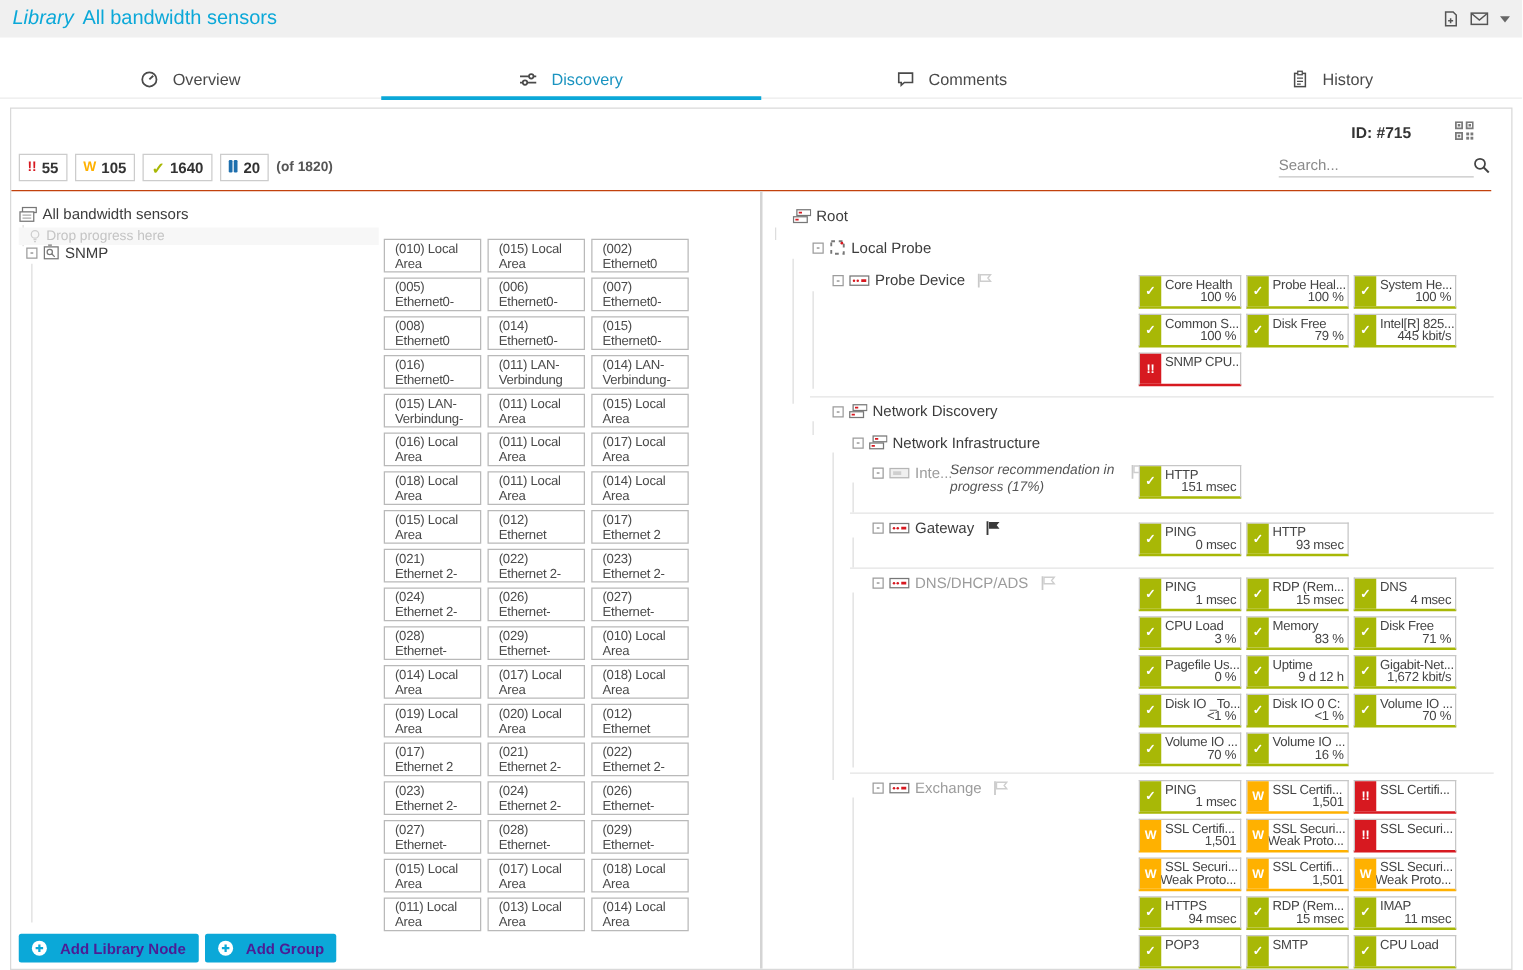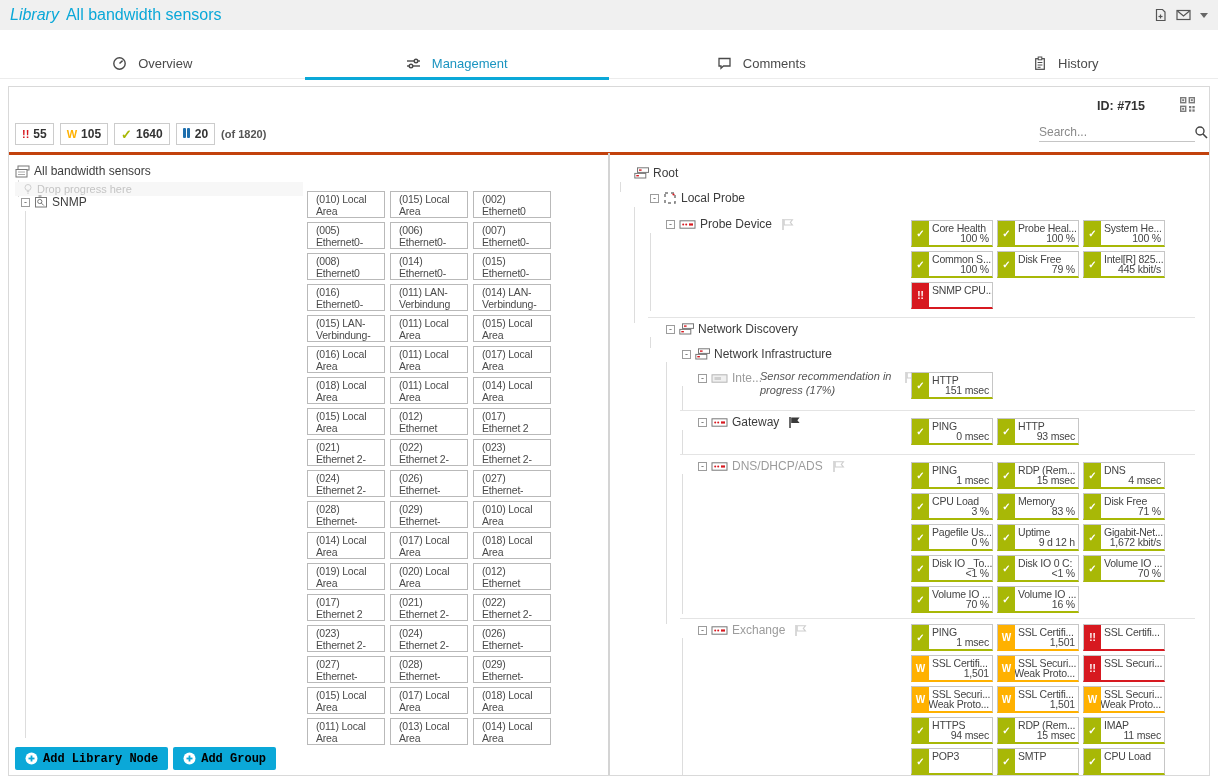--- a/index.html
+++ b/index.html
@@ -16,21 +16,21 @@
 
   
   .tabs{height:30px;margin-top:18px;display:flex;border-bottom:1px solid #ececec;}
   .tab{flex:1;display:flex;align-items:center;justify-content:center;gap:11px;font-size:13px;color:#4a4a4a;position:relative;cursor:pointer;text-align:right;}
   .tab.active{color:#1b94c0;}
   .tab.active::after{content:'';position:absolute;left:0;right:0;bottom:-2px;height:3px;background:#0ba8d8;}
   .tico{display:inline-flex;align-items:center;}
 
   
   .card{position:relative;margin:7px 8px 0;border:1px solid #d9d9d9;height:690px;box-sizing:border-box;background:#fff;overflow:hidden;}
-  .toolbar{position:absolute;left:0;right:0;top:0;height:65px;border-bottom:3px solid #c2410c;}
+  .toolbar{position:absolute;left:0;right:16px;top:0;height:65px;border-bottom:1px solid #c2410c;}
   .id-text{position:absolute;right:64px;top:12px;font-size:12.5px;color:#333;font-weight:600;}
   .qr{position:absolute;right:14px;top:10px;cursor:pointer;}
   .searchbox{position:absolute;right:14px;top:36px;width:156px;display:flex;align-items:center;border-bottom:1px solid #c5c5c5;}
   .searchbox input{border:none;outline:none;flex:1;font-size:12px;padding:2px 0;background:transparent;color:#444;font-family:"Liberation Sans",sans-serif;}
   .searchbox input::placeholder{color:#8a8a8a;}
   .badges{position:absolute;left:6px;top:36px;display:flex;align-items:center;gap:6px;}
   .badge{display:inline-flex;align-items:center;gap:4px;border:1px solid #ccc;background:#fff;height:20px;padding:0 6px;cursor:pointer;}
   .bicon{font-weight:bold;font-size:11px;line-height:1;}
   .bicon.down{color:#d71920;}
   .bicon.warning{color:#ffb100;}
@@ -50,21 +50,21 @@
   
   .tree-row{position:absolute;display:flex;align-items:center;gap:4px;font-size:12px;color:#3c3c3c;white-space:nowrap;}
   .expander{width:9px;height:9px;box-sizing:border-box;border:1px solid #9c9c9c;background:#fff;color:#555;font-size:9px;line-height:6px;text-align:center;display:inline-block;cursor:pointer;flex:none;}
   .drop-row{position:absolute;left:6px;top:29px;width:288px;height:14px;background:#f7f7f7;display:flex;align-items:center;gap:4px;font-size:11px;color:#c4c4c4;padding-left:8px;box-sizing:border-box;}
 
   
   .lib-tiles{position:absolute;left:298px;top:38px;width:254px;font-size:0;}
   .lib-tile{display:inline-block;vertical-align:top;width:78px;height:27px;box-sizing:border-box;border:1px solid #b9b9b9;margin:0 5px 4px 0;padding:1px 8px;font-size:10.5px;letter-spacing:-0.2px;line-height:1.18;color:#4a4a4a;overflow:hidden;background:#fff;cursor:pointer;}
 
   .btns{position:absolute;left:6px;top:594px;display:flex;gap:5px;}
-  .btn-add{display:inline-flex;align-items:center;gap:5px;background:#0ba8d8;color:#000000;font-size:12px;font-weight:bold;height:23px;padding:0 10px;border-radius:2px;cursor:pointer;font-family:Liberation Mono, monospace;}
+  .btn-add{display:inline-flex;align-items:center;gap:10px;background:#0ba8d8;color:#4c1d95;font-size:12px;font-weight:bold;height:23px;padding:0 10px;border-radius:2px;cursor:pointer;}
 
   
   .dev-section{position:absolute;left:0;right:12px;padding-left:20px;}
   .dev-row{position:relative;display:flex;align-items:center;gap:4px;font-size:12px;color:#3c3c3c;white-space:nowrap;height:16px;}
   .dev-label{cursor:pointer;}
   .dev-label.muted{color:#9c9c9c;}
   .dev-note{position:absolute;left:130px;top:0;width:158px;font-size:11px;font-style:italic;color:#555;white-space:normal;line-height:1.25;}
   .flag{display:inline-flex;margin-left:5px;}
   .flag.abs{position:absolute;left:269px;top:1px;}
 
@@ -121,21 +121,21 @@
         <span class="tico">
           <svg width="15" height="15" viewBox="0 0 15 15">
             <g stroke="#4a4a4a" stroke-width="1.4">
               <line x1="1" y1="5" x2="14" y2="5"></line>
               <line x1="1" y1="10" x2="14" y2="10"></line>
               <circle cx="10" cy="5" r="1.8" fill="#fff"></circle>
               <circle cx="5" cy="10" r="1.8" fill="#fff"></circle>
             </g>
           </svg>
         </span>
-        <span>Management</span>
+        <span>Discovery</span>
       </div>
       <div class="tab">
         <span class="tico">
           <svg width="15" height="14" viewBox="0 0 15 14">
             <path d="M2 2.5h11v7.5H6.5L4 12.2V10H2z" fill="none" stroke="#4a4a4a" stroke-width="1.3"></path>
           </svg>
         </span>
         <span>Comments</span>
       </div>
       <div class="tab">

